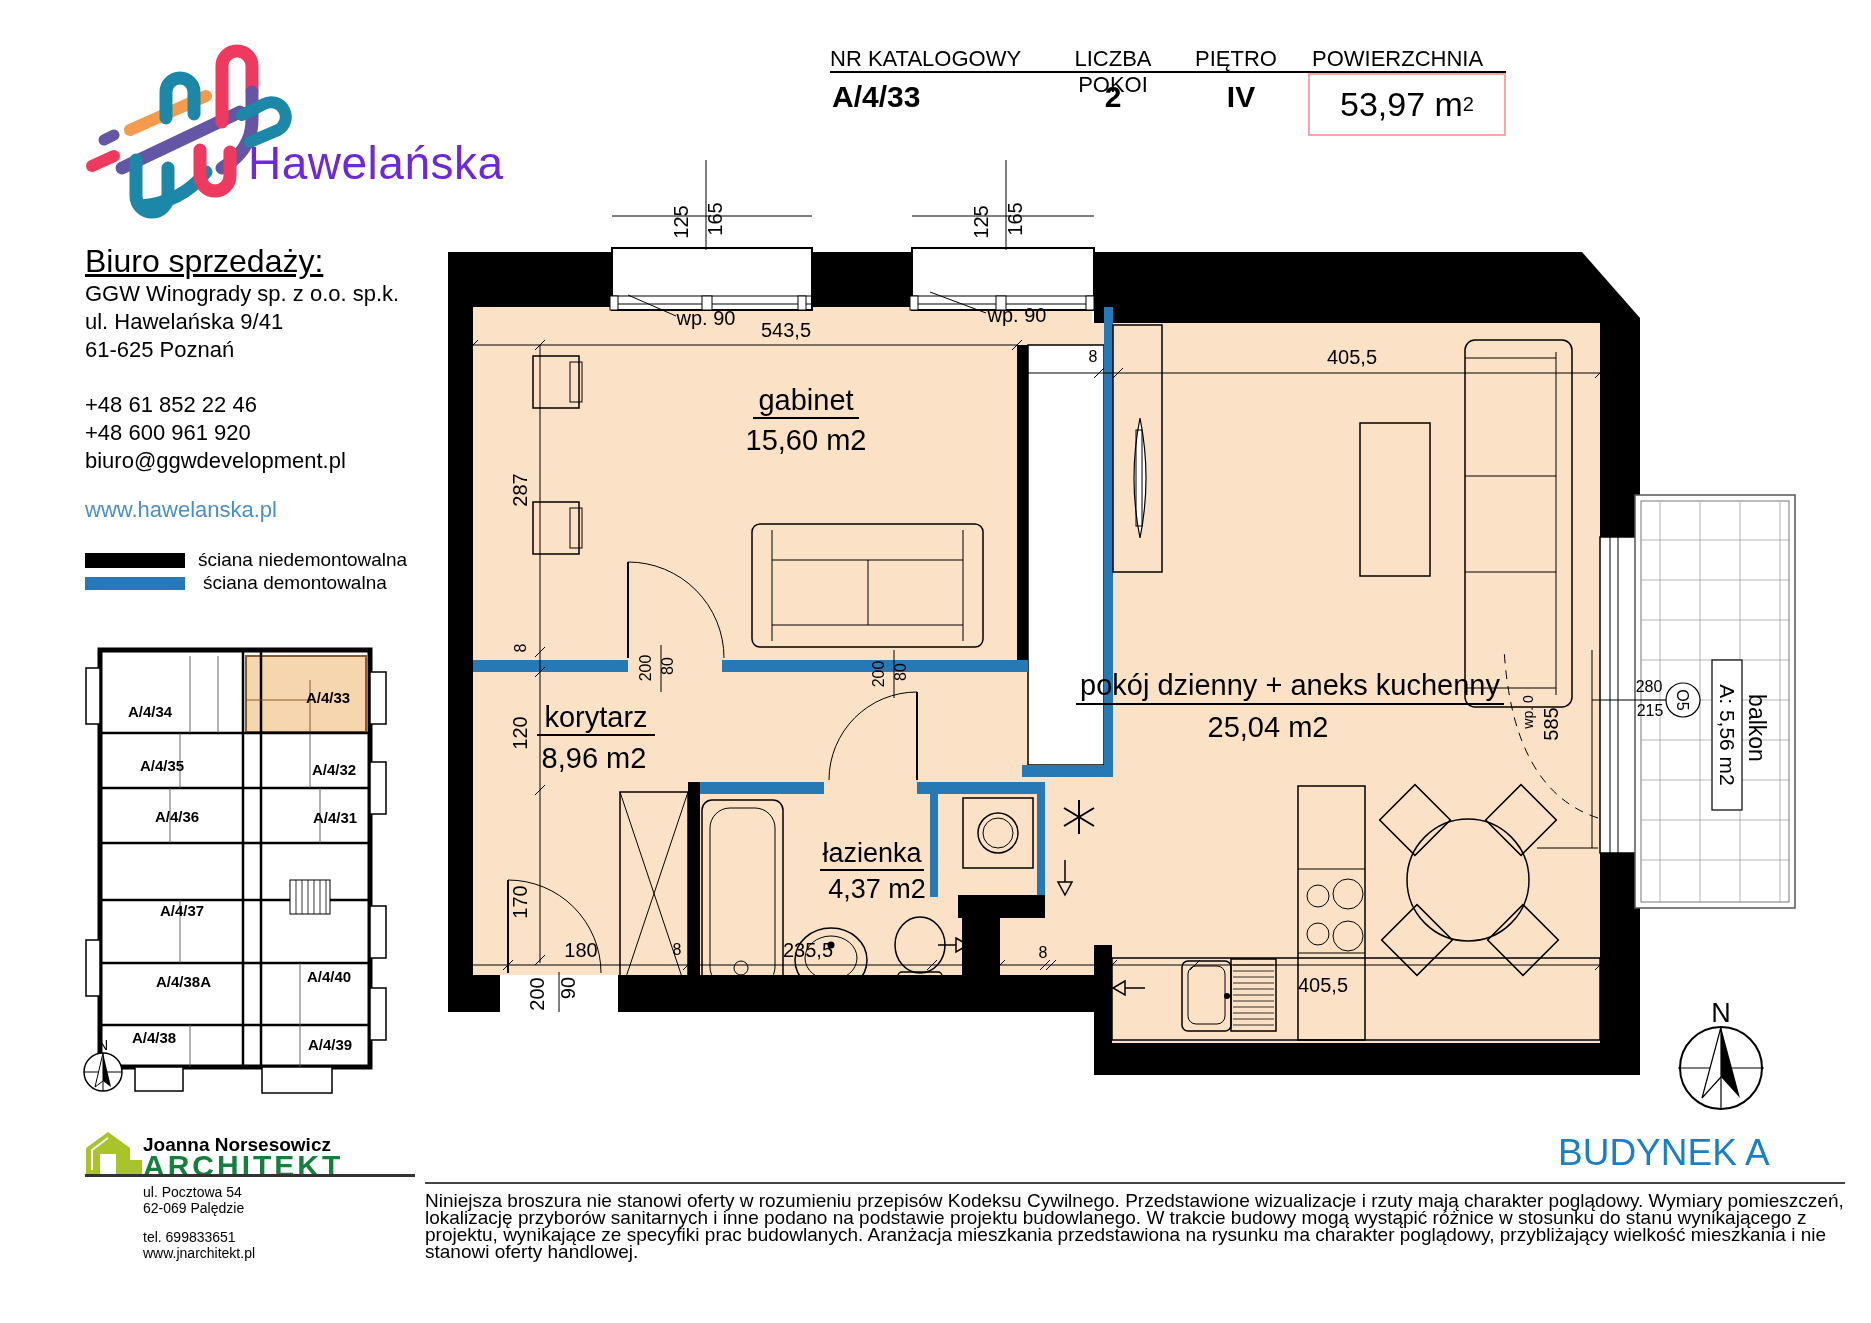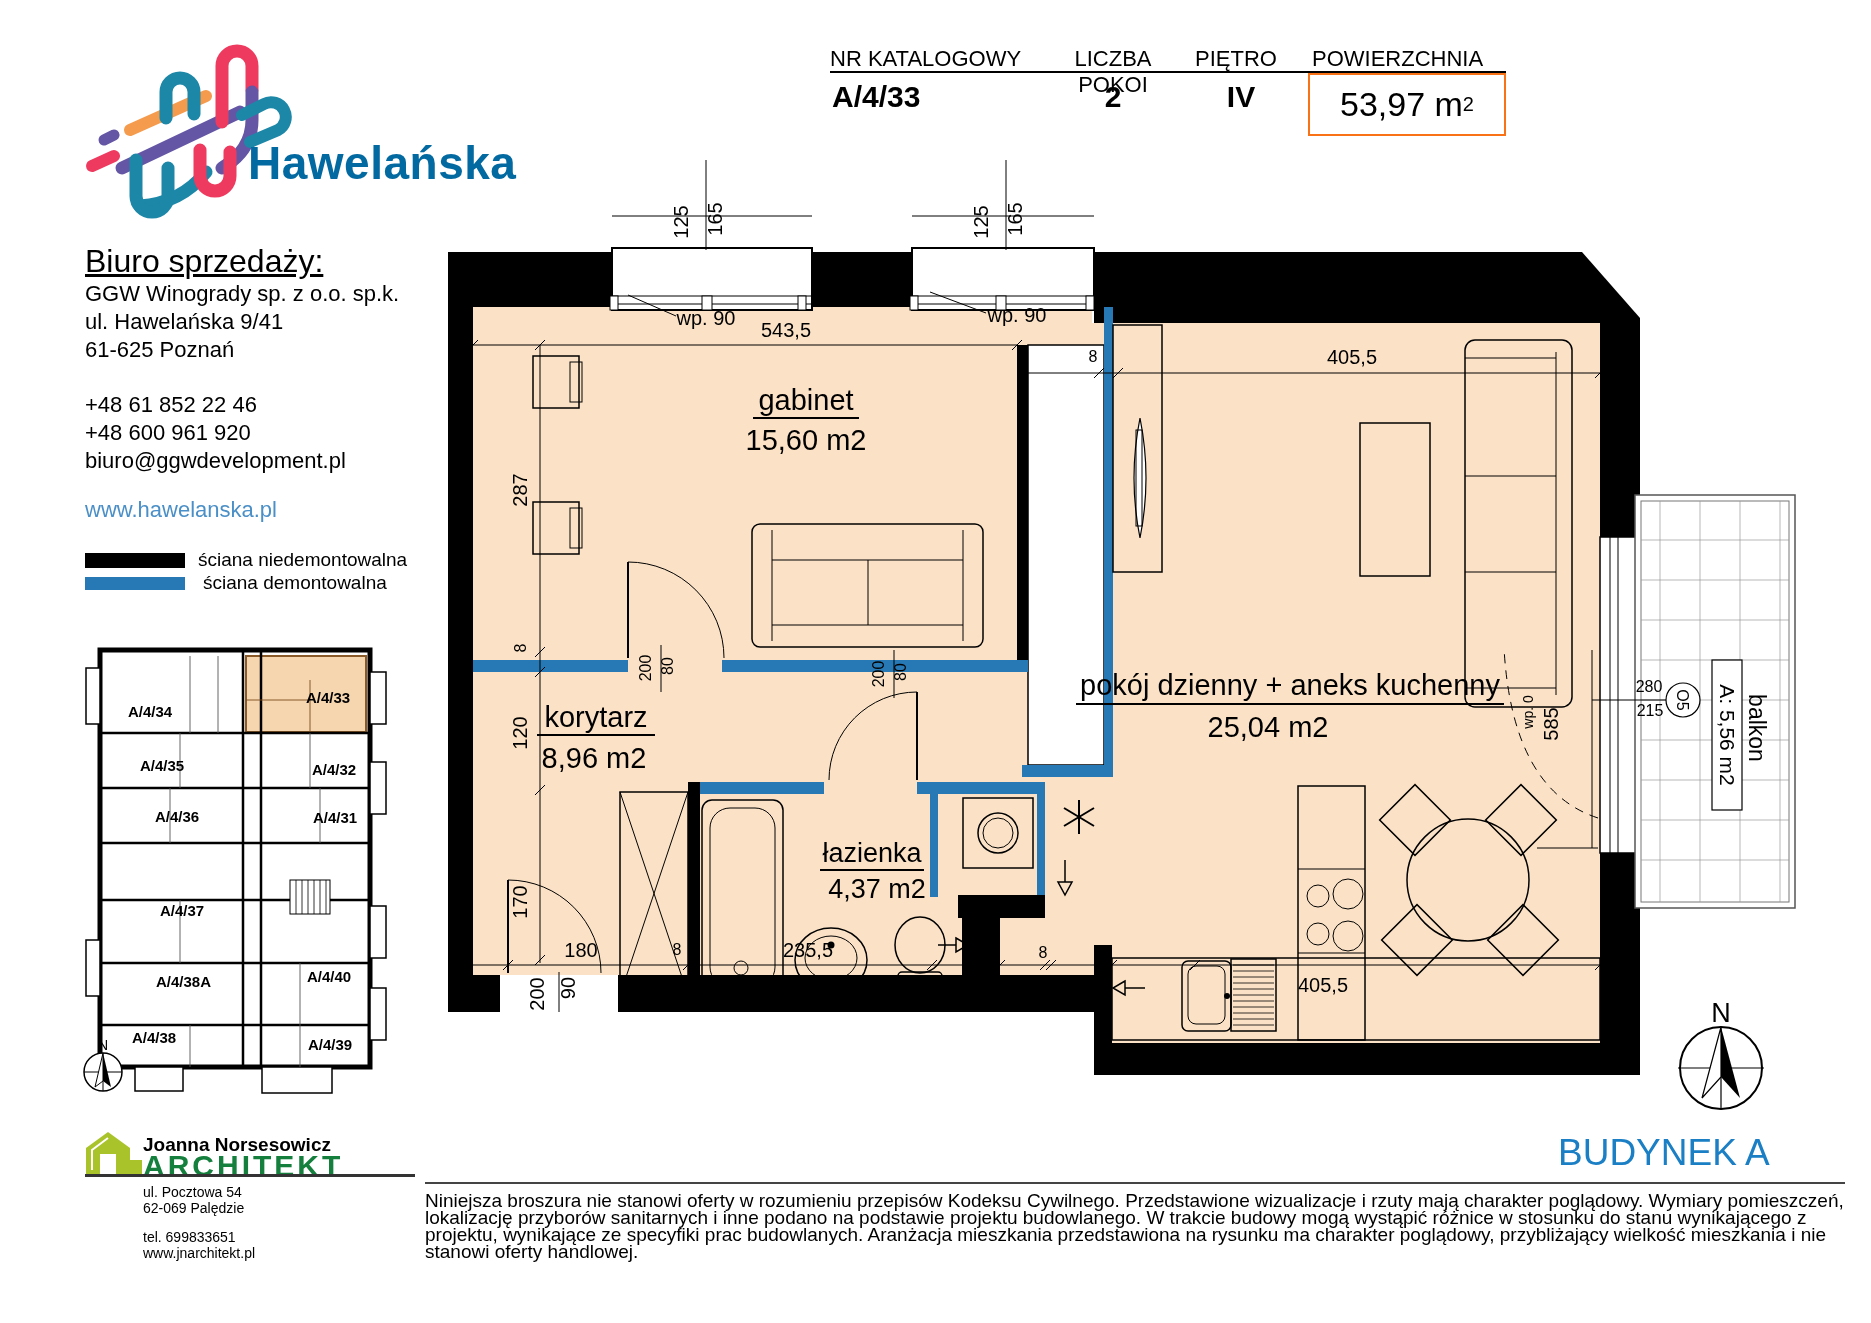--- a/index.html
+++ b/index.html
@@ -16,21 +16,21 @@
   .mini-label{font-size:15px;font-weight:bold;}
   .fix{stroke:#000;fill:none;stroke-width:1.5px;}
   .thin{stroke:#000;fill:none;stroke-width:1px;}
   .hair{stroke:#000;fill:none;stroke-width:0.8px;}
   .wall{fill:#000;}
   .bluewall{fill:#2779b5;}
   .grid{stroke:#9a9a9a;stroke-width:0.7px;}
   .h-heading{font-size:22px;}
   .h-value{font-size:30px;font-weight:bold;}
   .office-line{font-size:22px;line-height:28px;}
-  .brand-text{font-size:46px;font-weight:bold;color:#0369a1;letter-spacing:0.5px;}
+  .brand-text{font-size:46px;font-weight:normal;color:#6d28d9;letter-spacing:0.5px;}
   .legend-label{font-size:19px;}
   .foot-addr{font-size:37px;}
   .disclaimer{font-size:19px;line-height:17px;}
   .arch-name{font-size:19px;font-weight:bold;}
   .arch-title{font-size:30px;font-weight:bold;color:#15803d;letter-spacing:3px;}
   .arch-small{font-size:14px;line-height:16px;}
 </style>
 </head>
 <body>
 
@@ -444,21 +444,21 @@
   <div class="abs legend-label" style="left:203px;top:572px;">ściana demontowalna</div>
 
   <div class="abs h-heading" style="left:830px;top:46px;">NR KATALOGOWY</div>
   <div class="abs h-heading" style="left:1040px;top:46px;width:146px;text-align:center;">LICZBA POKOI</div>
   <div class="abs h-heading" style="left:1195px;top:46px;width:92px;">PIĘTRO</div>
   <div class="abs h-heading" style="left:1312px;top:46px;width:160px;text-align:right;">POWIERZCHNIA</div>
   <div class="abs" style="left:830px;top:71px;width:676px;height:2px;background:#000;"></div>
   <div class="abs h-value" style="left:832px;top:80px;">A/4/33</div>
   <div class="abs h-value" style="left:1040px;top:80px;width:146px;text-align:center;">2</div>
   <div class="abs h-value" style="left:1195px;top:80px;width:92px;text-align:center;">IV</div>
-  <div class="abs" style="left:1308px;top:73px;width:194px;height:59px;border:2px solid #f97316;display:flex;align-items:center;justify-content:center;font-size:34px;">
+  <div class="abs" style="left:1308px;top:73px;width:194px;height:59px;border:2px solid #fca5a5;display:flex;align-items:center;justify-content:center;font-size:34px;">
     <span>53,97 m</span>
       <sup style="font-size:20px;">2</sup>
   </div>
 
   <div class="abs arch-name" style="left:143px;top:1134px;">Joanna Norsesowicz</div>
   <div class="abs arch-title" style="left:143px;top:1149px;">ARCHITEKT</div>
   <div class="abs" style="left:85px;top:1174px;width:330px;height:2.5px;background:#333;"></div>
   <div class="abs arch-small" style="left:143px;top:1184px;">ul. Pocztowa 54</div>
   <div class="abs arch-small" style="left:143px;top:1200px;">62-069 Palędzie</div>
   <div class="abs arch-small" style="left:143px;top:1229px;">tel. 699833651</div>

